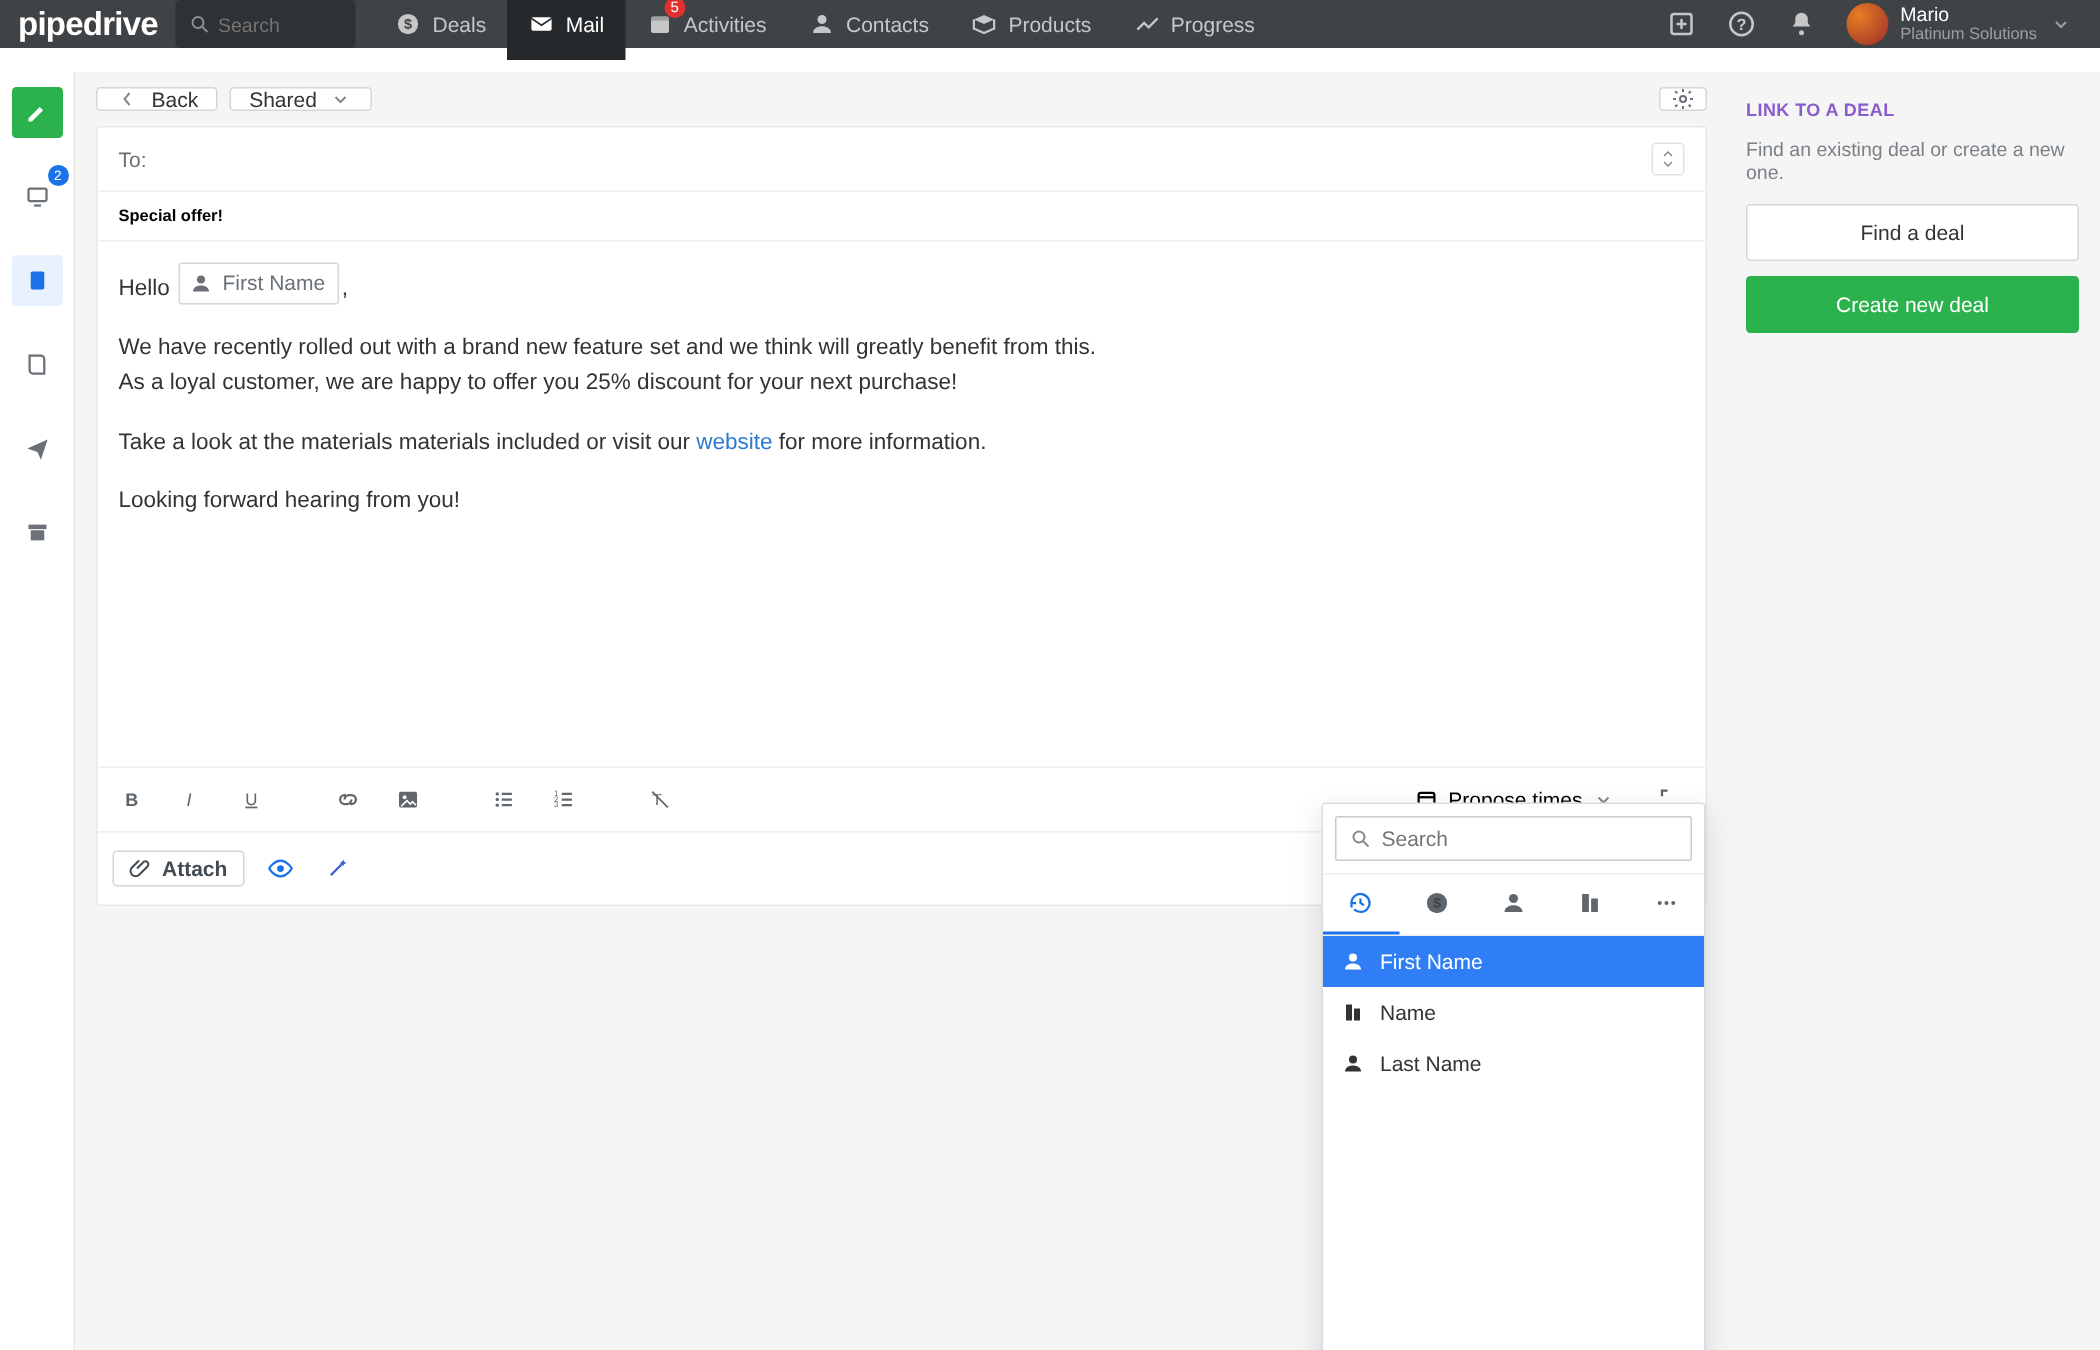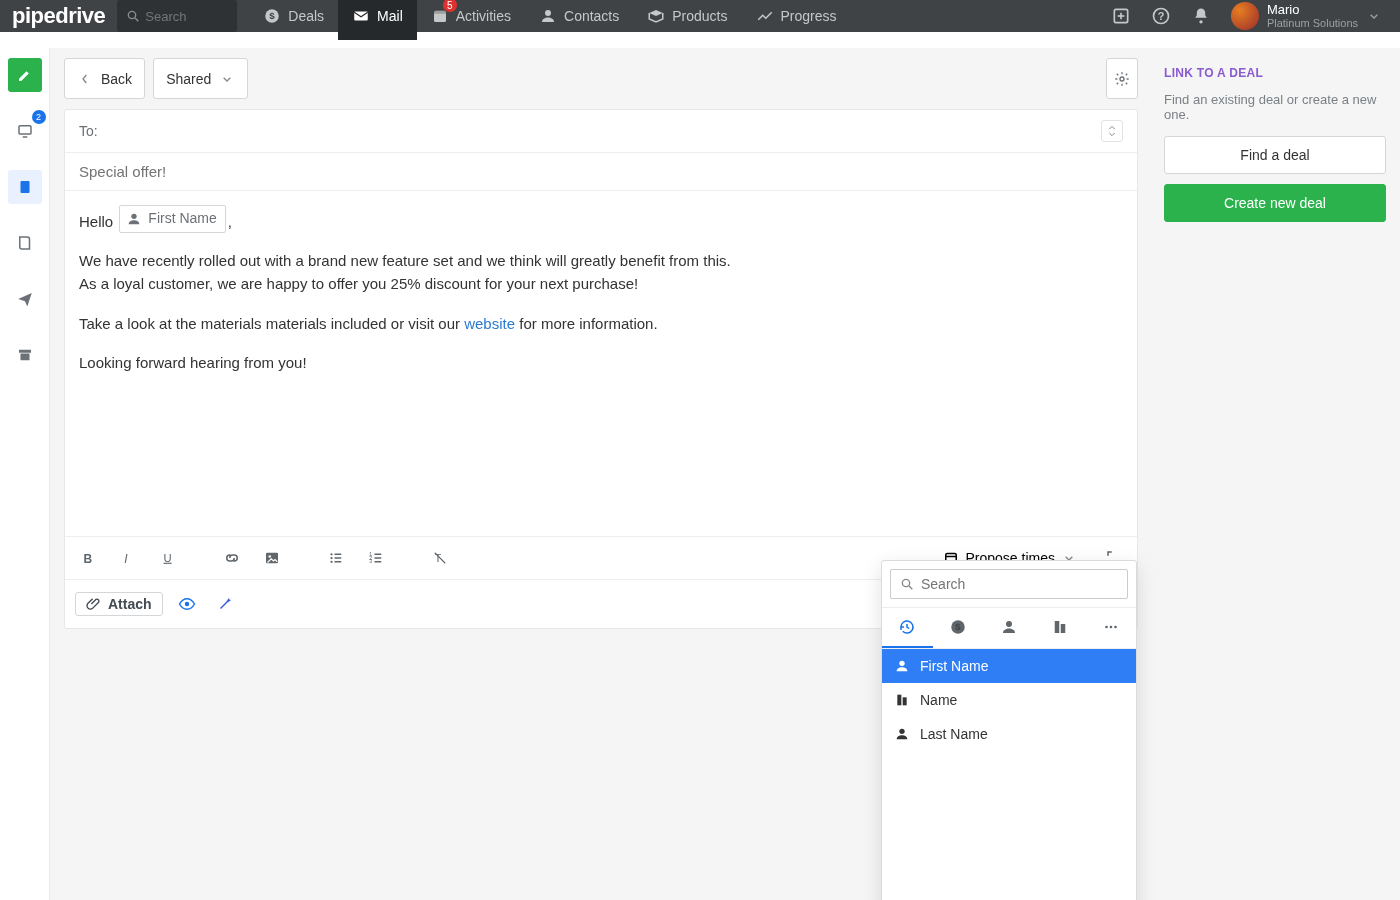--- a/index.html
+++ b/index.html
@@ -32,29 +32,29 @@
 .rail-btn.active { background: #e8f1fd; color: #1a73e8; }
 .rail-badge { position: absolute; top: -4px; right: -4px; background: #1a73e8; color: #fff; border-radius: 50%; width: 14px; height: 14px; font-size: 9px; display:flex; align-items:center; justify-content:center; }
 
 
 .main { position: absolute; top: 48px; left: 50px; right: 0; bottom: 0; display: flex; background: #f5f5f5; }
 .editor-col { flex: 1; padding: 10px 12px 0 14px; min-width: 0; }
 .side-col { width: 250px; padding: 18px 14px; background: #f5f5f5; }
 
 
 .editor-head { display: flex; align-items: center; margin-bottom: 10px; }
-.btn { background: #fff; border: 1px solid #d4d6d8; border-radius: 3px; height: 41px; display: inline-flex; align-items: center; padding: 0 12px; font-size: 14px; color: #333; cursor: pointer; }
+.btn { background: #fff; border: 1px solid #d4d6d8; border-radius: 3px; height: 16px; display: inline-flex; align-items: center; padding: 0 12px; font-size: 14px; color: #333; cursor: pointer; }
 .btn .chev { margin-left: 8px; color: #888; }
 .btn .lchev { margin-right: 8px; color: #888; }
 .gear-btn { margin-left: auto; width: 32px; padding: 0; justify-content: center; color: #6b7177; }
 
 
 .compose-card { background: #fff; border: 1px solid #e5e7e9; border-radius: 3px; display: flex; flex-direction: column; height: 520px; }
 .row-line { border-bottom: 1px solid #eceeef; padding: 10px 14px; display: flex; align-items: center; font-size: 14px; color: #6b7177; }
-.subject-line { border-bottom: 1px solid #eceeef; padding: 10px 14px; font-size: 15px; color: #737373; font-weight: 400; }
+.subject-line { border-bottom: 1px solid #eceeef; padding: 10px 14px; font-size: 11px; color: #000000; font-weight: 700; }
 .to-label { margin-right: 6px; }
 .to-input { flex:1; border:none; outline:none; font-size:14px; }
 .expand-btn { border: 1px solid #e1e3e5; border-radius: 3px; width: 22px; height: 22px; display:flex; align-items:center; justify-content:center; color:#888; cursor:pointer; }
 .body-area { flex: 1; padding: 14px; font-size: 15px; color: #333; line-height: 1.55; overflow: auto; position: relative; }
 .merge-chip { display: inline-flex; align-items: center; border: 1px solid #d4d6d8; border-radius: 2px; padding: 2px 8px 2px 6px; margin: 0 2px; color: #6b7177; background:#fff; font-size: 14px; }
 .merge-chip .pico { margin-right: 6px; }
 .body-area a { color: #2a7bd0; text-decoration: none; }
 
 
 .toolbar { border-top: 1px solid #eceeef; padding: 8px 10px; display: flex; align-items: center; gap: 14px; color: #5f666c; }

